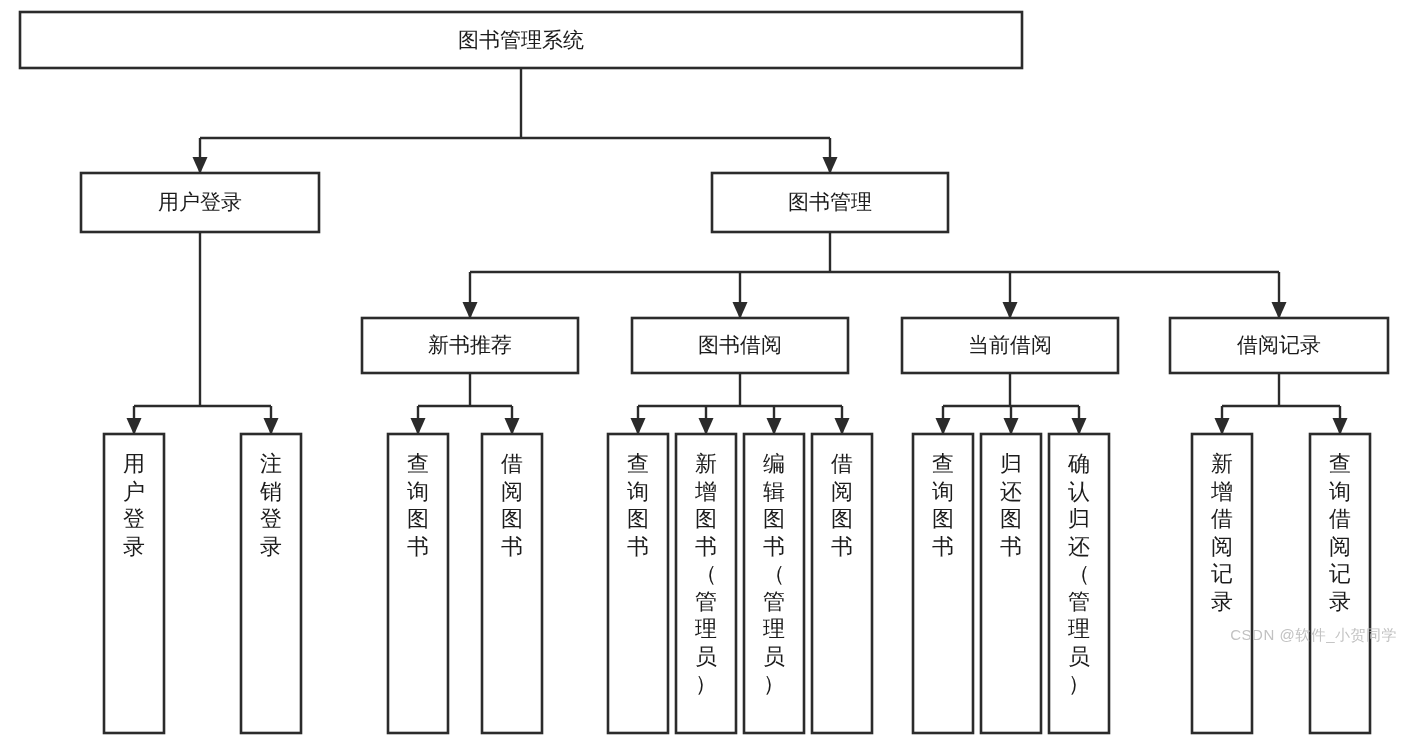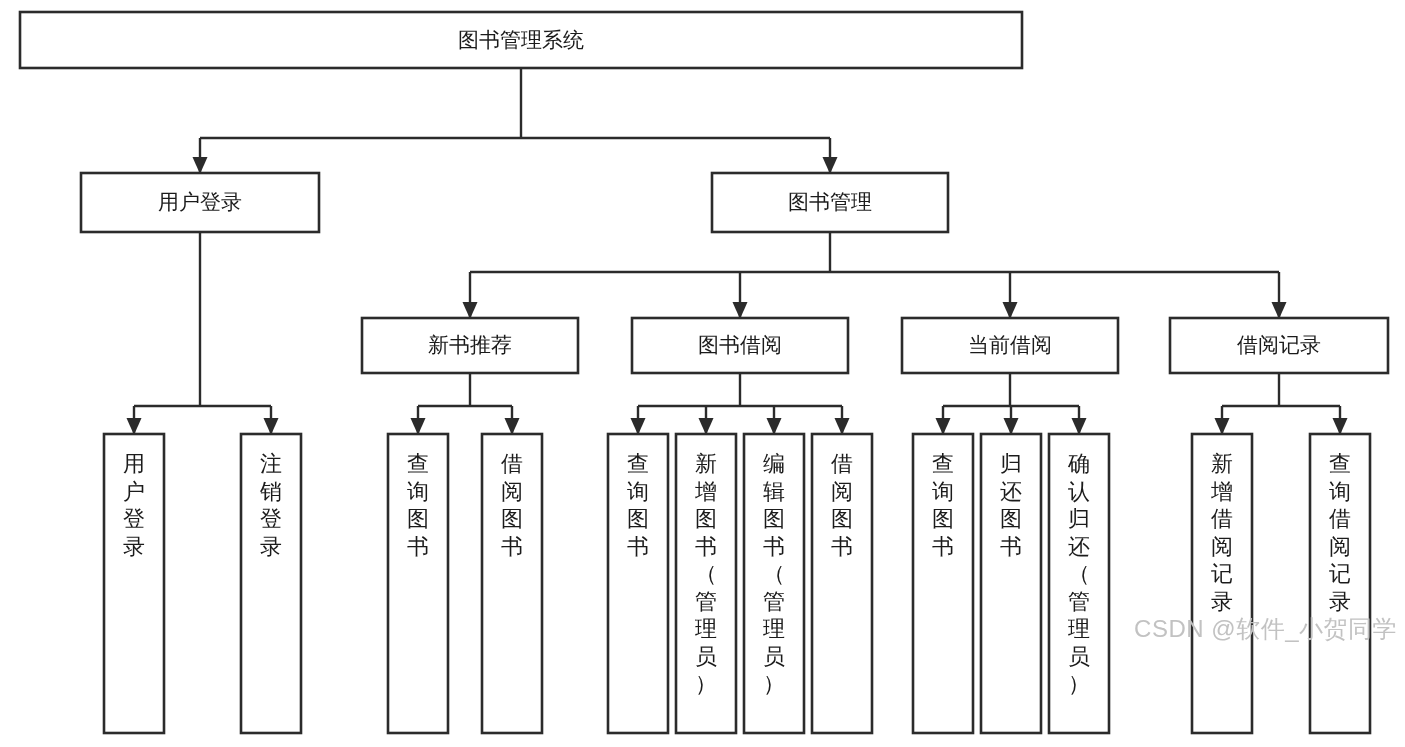--- a/index.html
+++ b/index.html
@@ -54,21 +54,21 @@
   }
   .arrow-head {
     fill: #2b2b2b;
     stroke: none;
   }
   .watermark {
     position: absolute;
     right: 8px;
     bottom: 6px;
     font-family: "Liberation Sans", "DejaVu Sans", sans-serif;
-    font-size: 24px;
+    font-size: 15px;
     color: #c2c2c2;
     letter-spacing: 0.5px;
     white-space: nowrap;
     user-select: none;
   }
 </style>
 </head>
 <body>
 
 <div id="diagram-root">

